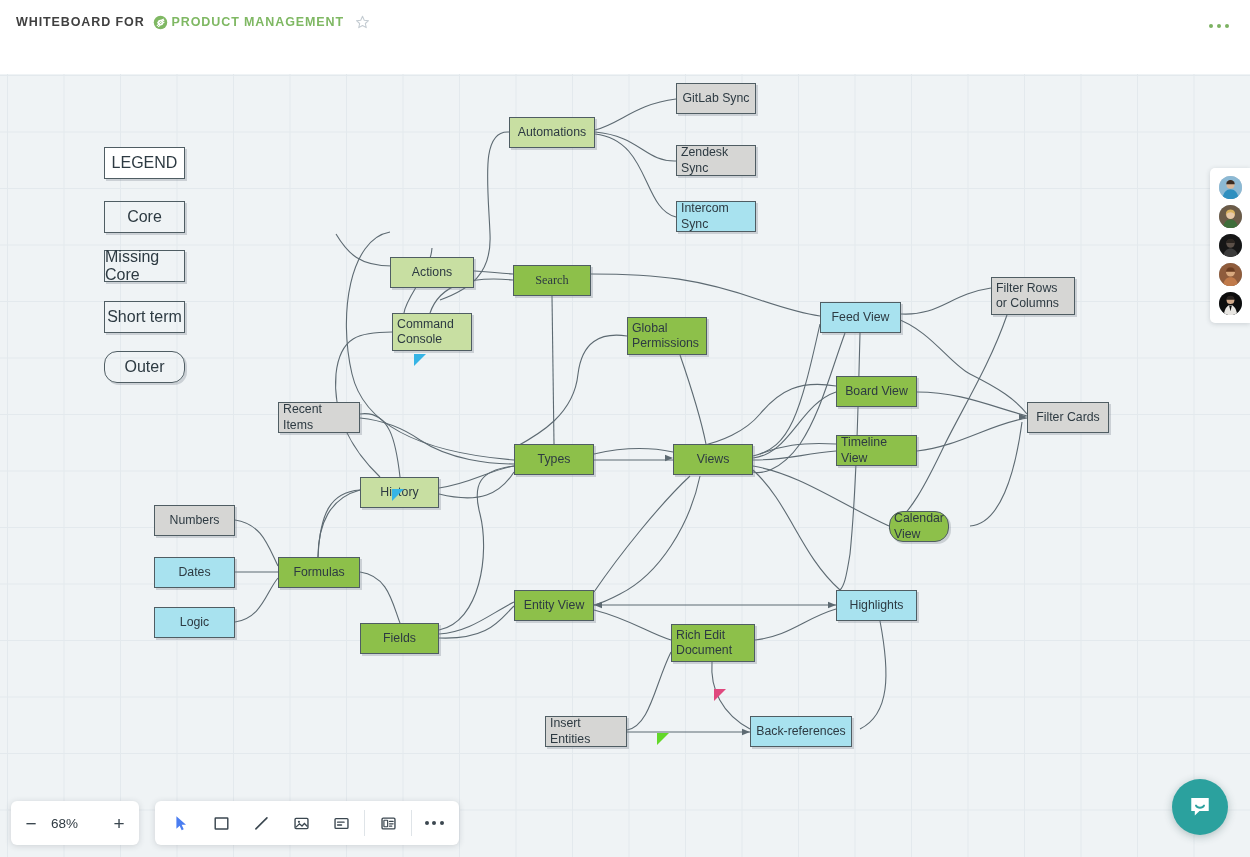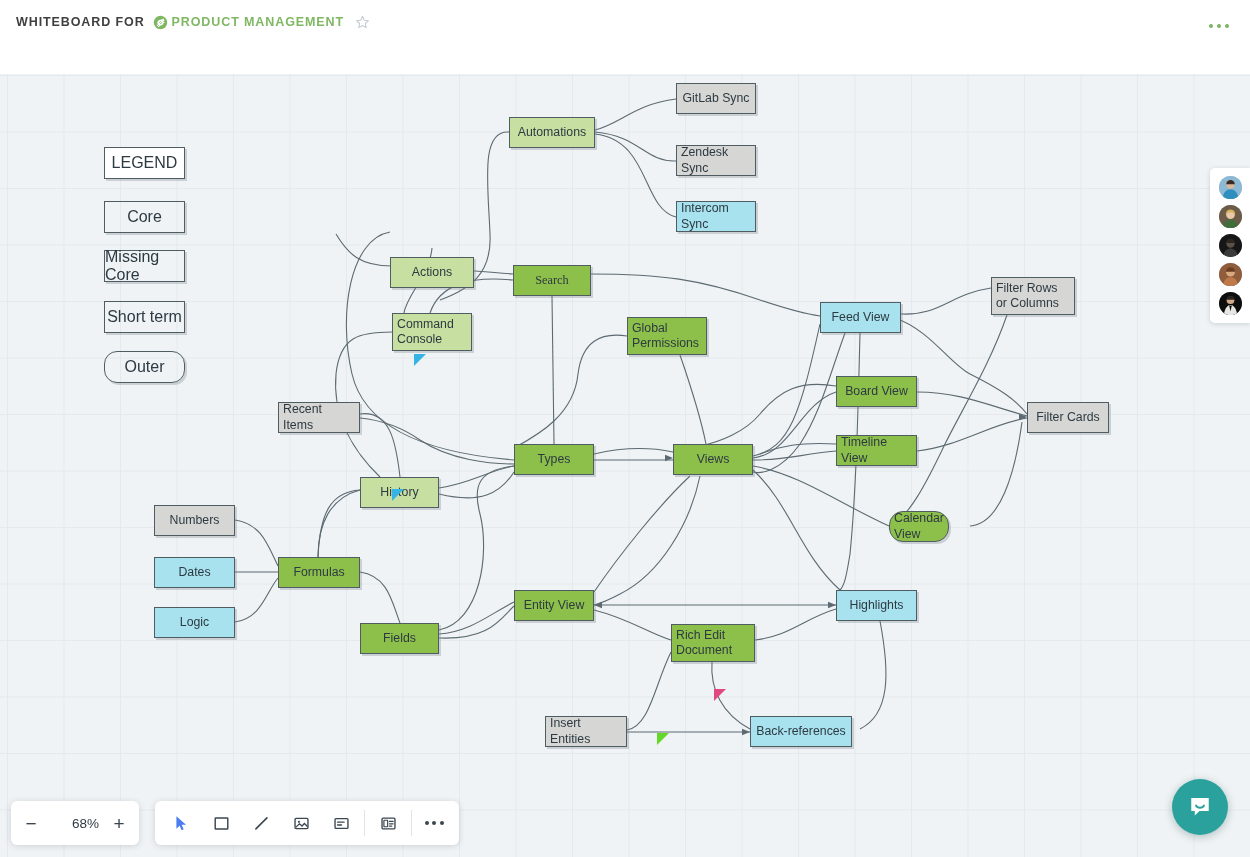--- a/index.html
+++ b/index.html
@@ -122,21 +122,21 @@
     height: 44px; background: #ffffff; border-radius: 6px;
     box-shadow: 0 1px 6px rgba(40,50,60,0.17);
     display: flex; align-items: center; z-index: 25;
   }
   .zoom-btn {
     width: 40px; height: 44px; display: flex; align-items: center;
     justify-content: center; cursor: pointer; color: #3b4750;
     font-size: 19px; line-height: 1;
   }
   .zoom-val {
-    min-width: 48px; text-align: right; font-size: 13.5px;
+    min-width: 48px; text-align: left; font-size: 13.5px;
     color: #2f3a42; cursor: pointer;
   }
   .tool-bar {
     position: absolute; left: 155px; bottom: 12px;
     height: 44px; background: #ffffff; border-radius: 6px;
     box-shadow: 0 1px 6px rgba(40,50,60,0.17);
     display: flex; align-items: center; padding: 0 6px; z-index: 25;
   }
   .tool-btn {
     width: 40px; height: 44px; display: flex; align-items: center;

